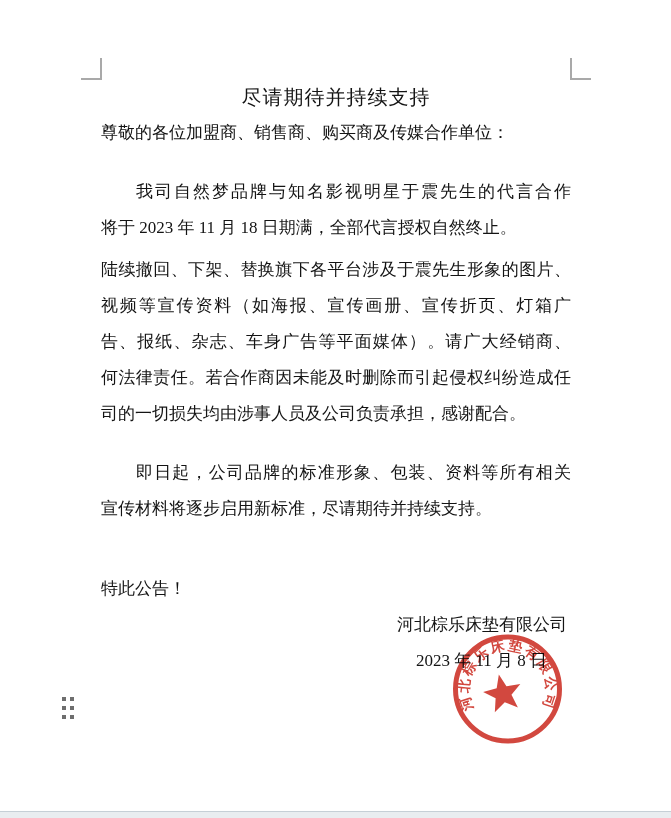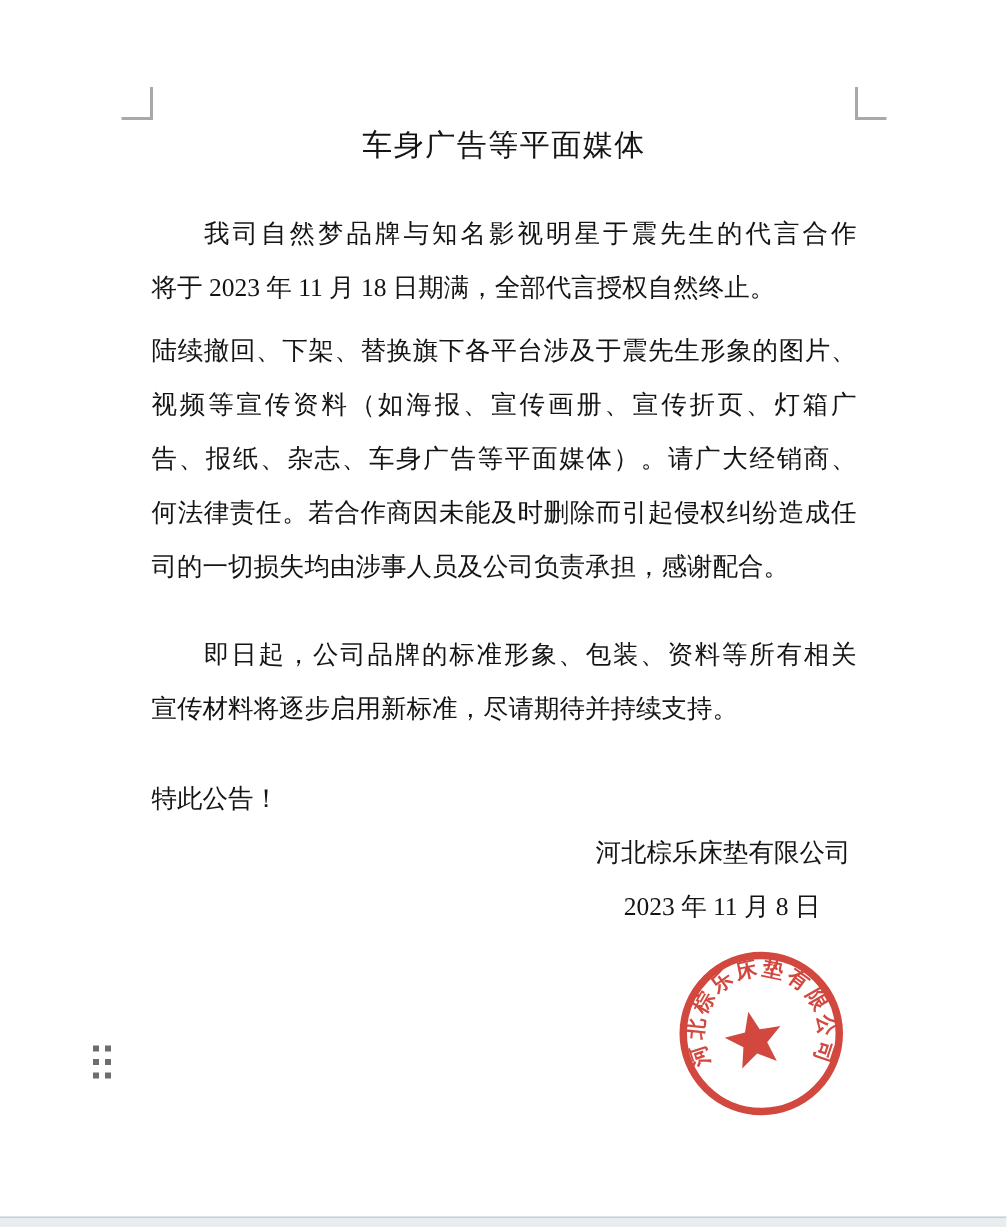--- a/index.html
+++ b/index.html
@@ -30,21 +30,21 @@
   }
   .doc-title{
     text-align:center;font-size:20px;line-height:36px;
     letter-spacing:1px;
   }
   .line{line-height:36px;white-space:nowrap;}
   .para .line{white-space:normal;}
   .stretch{text-align:justify;text-align-last:justify;}
   .indent{text-indent:35px;margin-top:23px;}
   .para2{margin-top:6px;}
-  .closing{margin-top:24px;}
+  .closing{margin-top:44px;}
   .sig{text-align:right;}
   .sig-company{padding-right:4px;}
   .sig-date{padding-right:24px;}
 
   
   .seal{
     position:absolute;left:452px;top:634px;width:110px;height:110px;
     mix-blend-mode:multiply;opacity:.93;
   }
   .seal svg{display:block;}
@@ -75,21 +75,22 @@
   <div class="cropmark mark-tl">
     <span class="v"></span>
       <span class="h"></span>
   </div>
   <div class="cropmark mark-tr">
     <span class="v"></span>
       <span class="h"></span>
   </div>
 
   <div class="content">
-    <div class="doc-title">车身广告等平面媒体</div>
+    <div class="doc-title">尽请期待并持续支持</div>
+    <div class="line">尊敬的各位加盟商、销售商、购买商及传媒合作单位：</div>
     <div>
         <div class="para">
           <div class="line indent stretch">我司自然梦品牌与知名影视明星于震先生的代言合作</div>
           <div class="line">将于 2023 年 11 月 18 日期满，全部代言授权自然终止。</div>
         </div>
         <div class="para para2">
           <div class="line stretch">陆续撤回、下架、替换旗下各平台涉及于震先生形象的图片、</div>
           <div class="line stretch">视频等宣传资料（如海报、宣传画册、宣传折页、灯箱广</div>
           <div class="line stretch">告、报纸、杂志、车身广告等平面媒体）。请广大经销商、</div>
           <div class="line stretch">何法律责任。若合作商因未能及时删除而引起侵权纠纷造成任</div>

